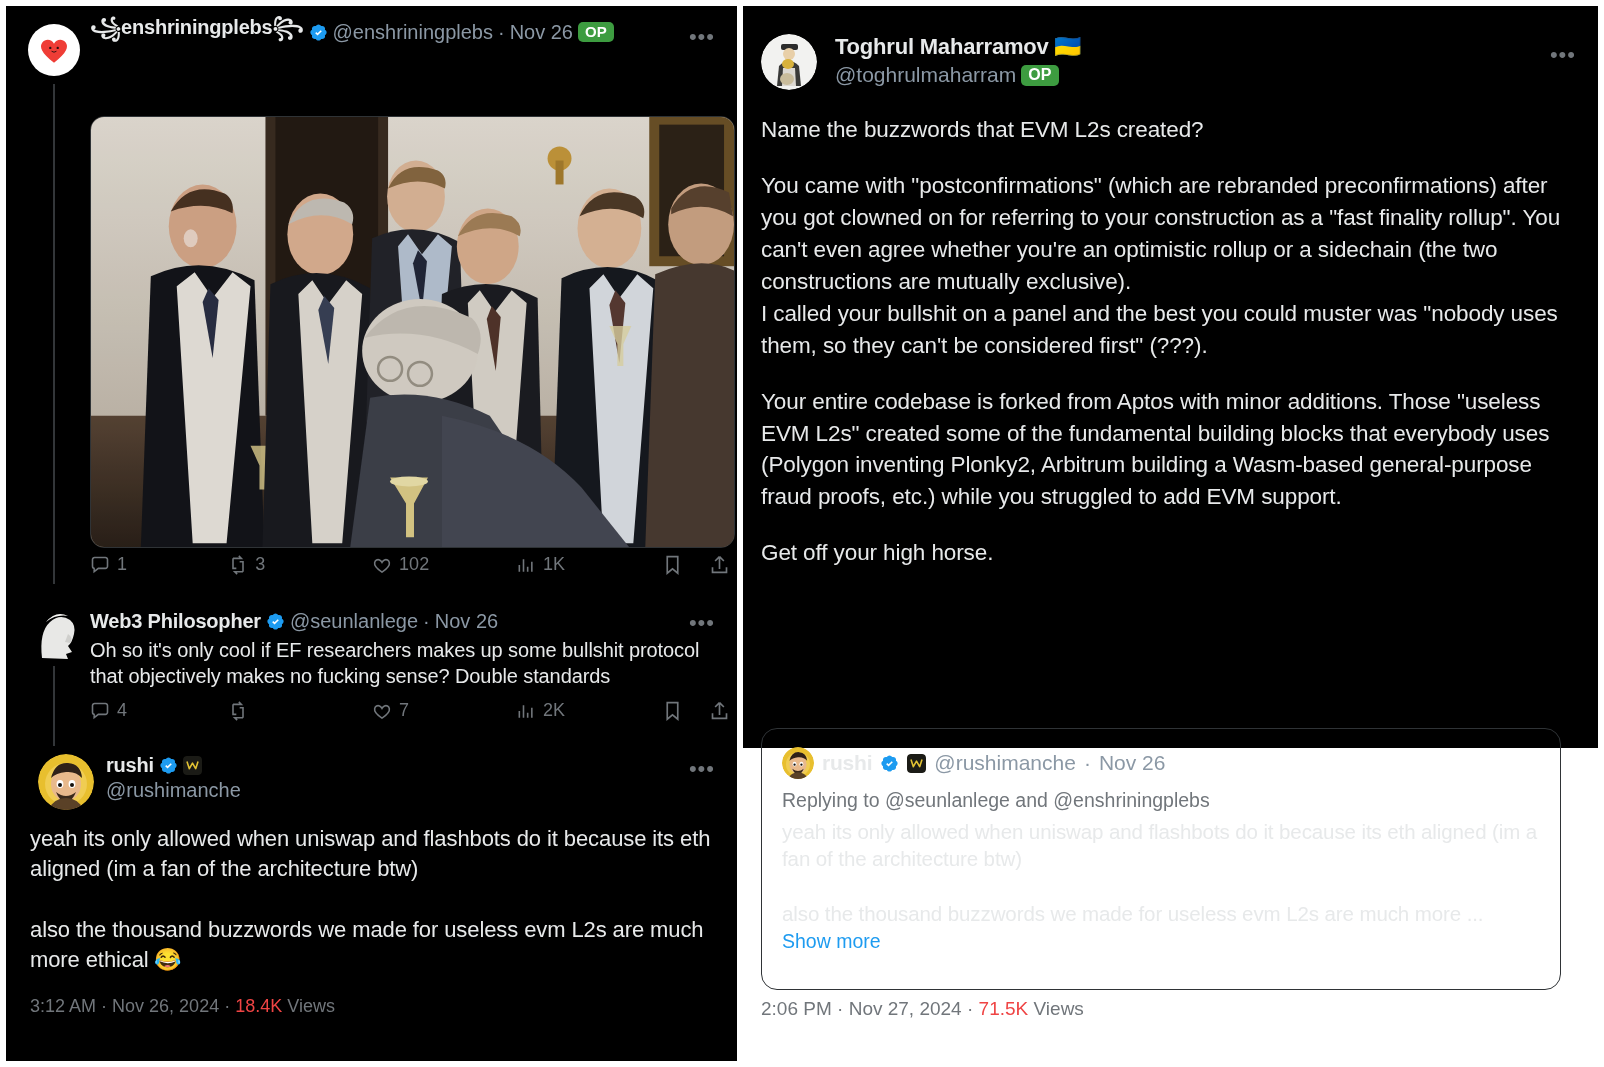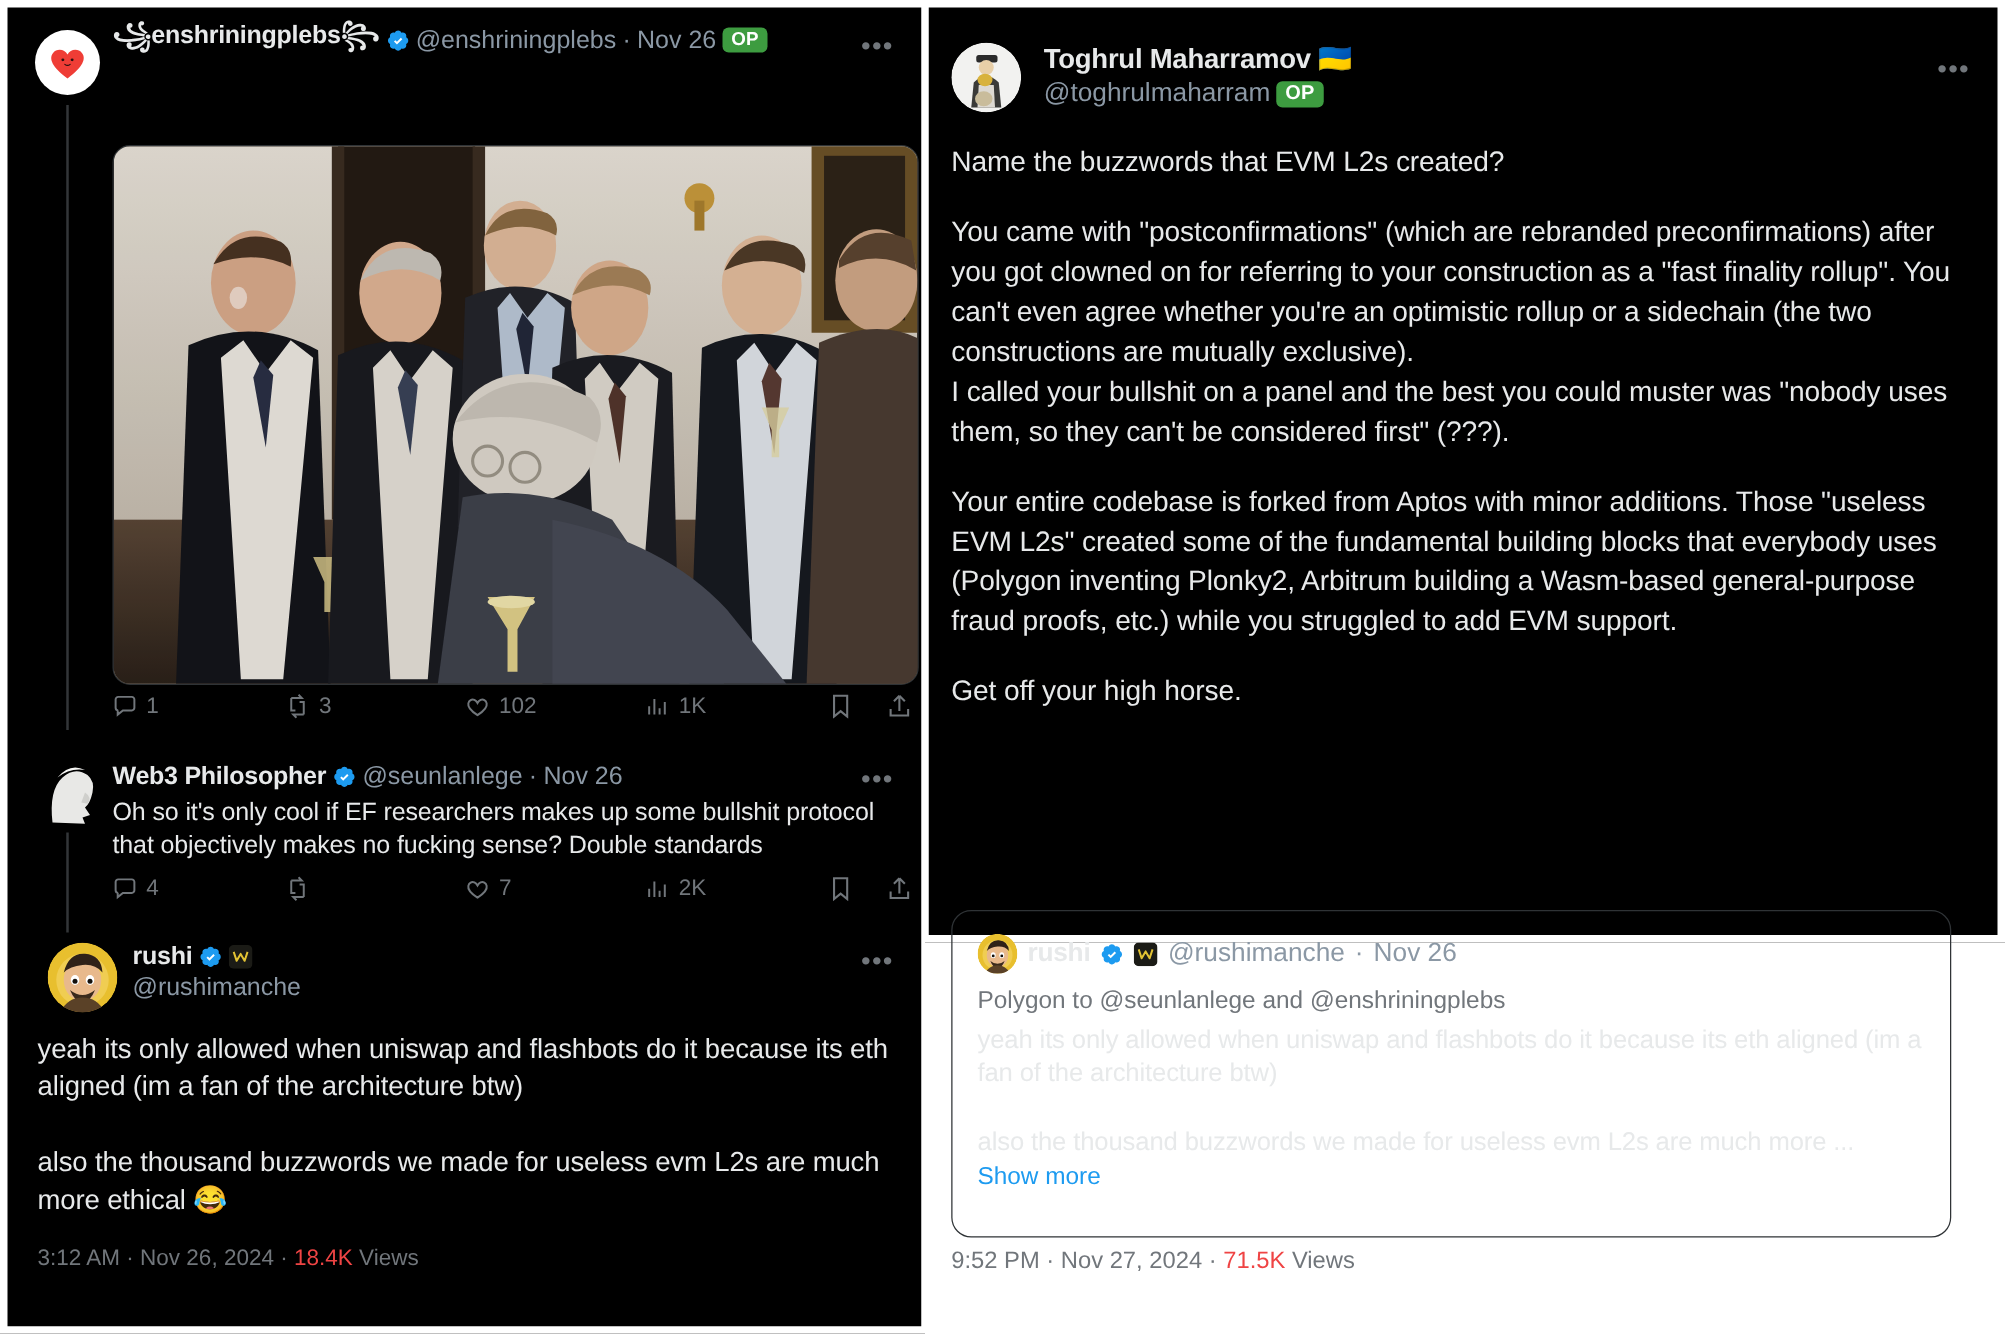--- a/index.html
+++ b/index.html
@@ -405,29 +405,29 @@
           <path fill="#fff" d="M10.8 15.9l-3-3 1.4-1.4 1.6 1.6 4-4 1.4 1.4z"></path>
         </svg>
         <svg viewBox="0 0 24 24" style="width:19px;height:19px;border-radius:4px;">
           <rect width="24" height="24" rx="4" fill="#1b1b16"></rect>
           <path d="M5 7l3 9 4-7 4 7 3-9" stroke="#e2c233" stroke-width="2" fill="none" stroke-linejoin="round"></path>
         </svg>
         <span class="handle" style="font-size:21px;">@rushimanche</span>
         <span class="dot-sep" style="font-size:21px;">·</span>
         <span class="date" style="font-size:21px;">Nov 26</span>
       </div>
-      <div class="reply-to" style="padding:10px 20px 0 20px;">Polygon to @seunlanlege and @enshriningplebs</div>
+      <div class="reply-to" style="padding:10px 20px 0 20px;">Replying to @seunlanlege and @enshriningplebs</div>
       <div class="body-text" style="padding:6px 20px 0 20px; font-size:20.5px; line-height:1.34;">yeah its only allowed when uniswap and flashbots do it because its eth aligned (im a fan of the architecture btw)
 
 also the thousand buzzwords we made for useless evm L2s are much more ...</div>
       <div class="show-more" style="padding:2px 20px 0 20px;">Show more</div>
     </div>
 
     <div class="meta-line" style="position:absolute; left:18px; top:992px; font-size:19px;">
-      <span>9:52 PM</span>
+      <span>2:06 PM</span>
       <span>·</span>
       <span>Nov 27, 2024</span>
       <span>·</span>
       <b>71.5K</b>
       <span>Views</span>
     </div>
   </div>
 
 </div>
 

